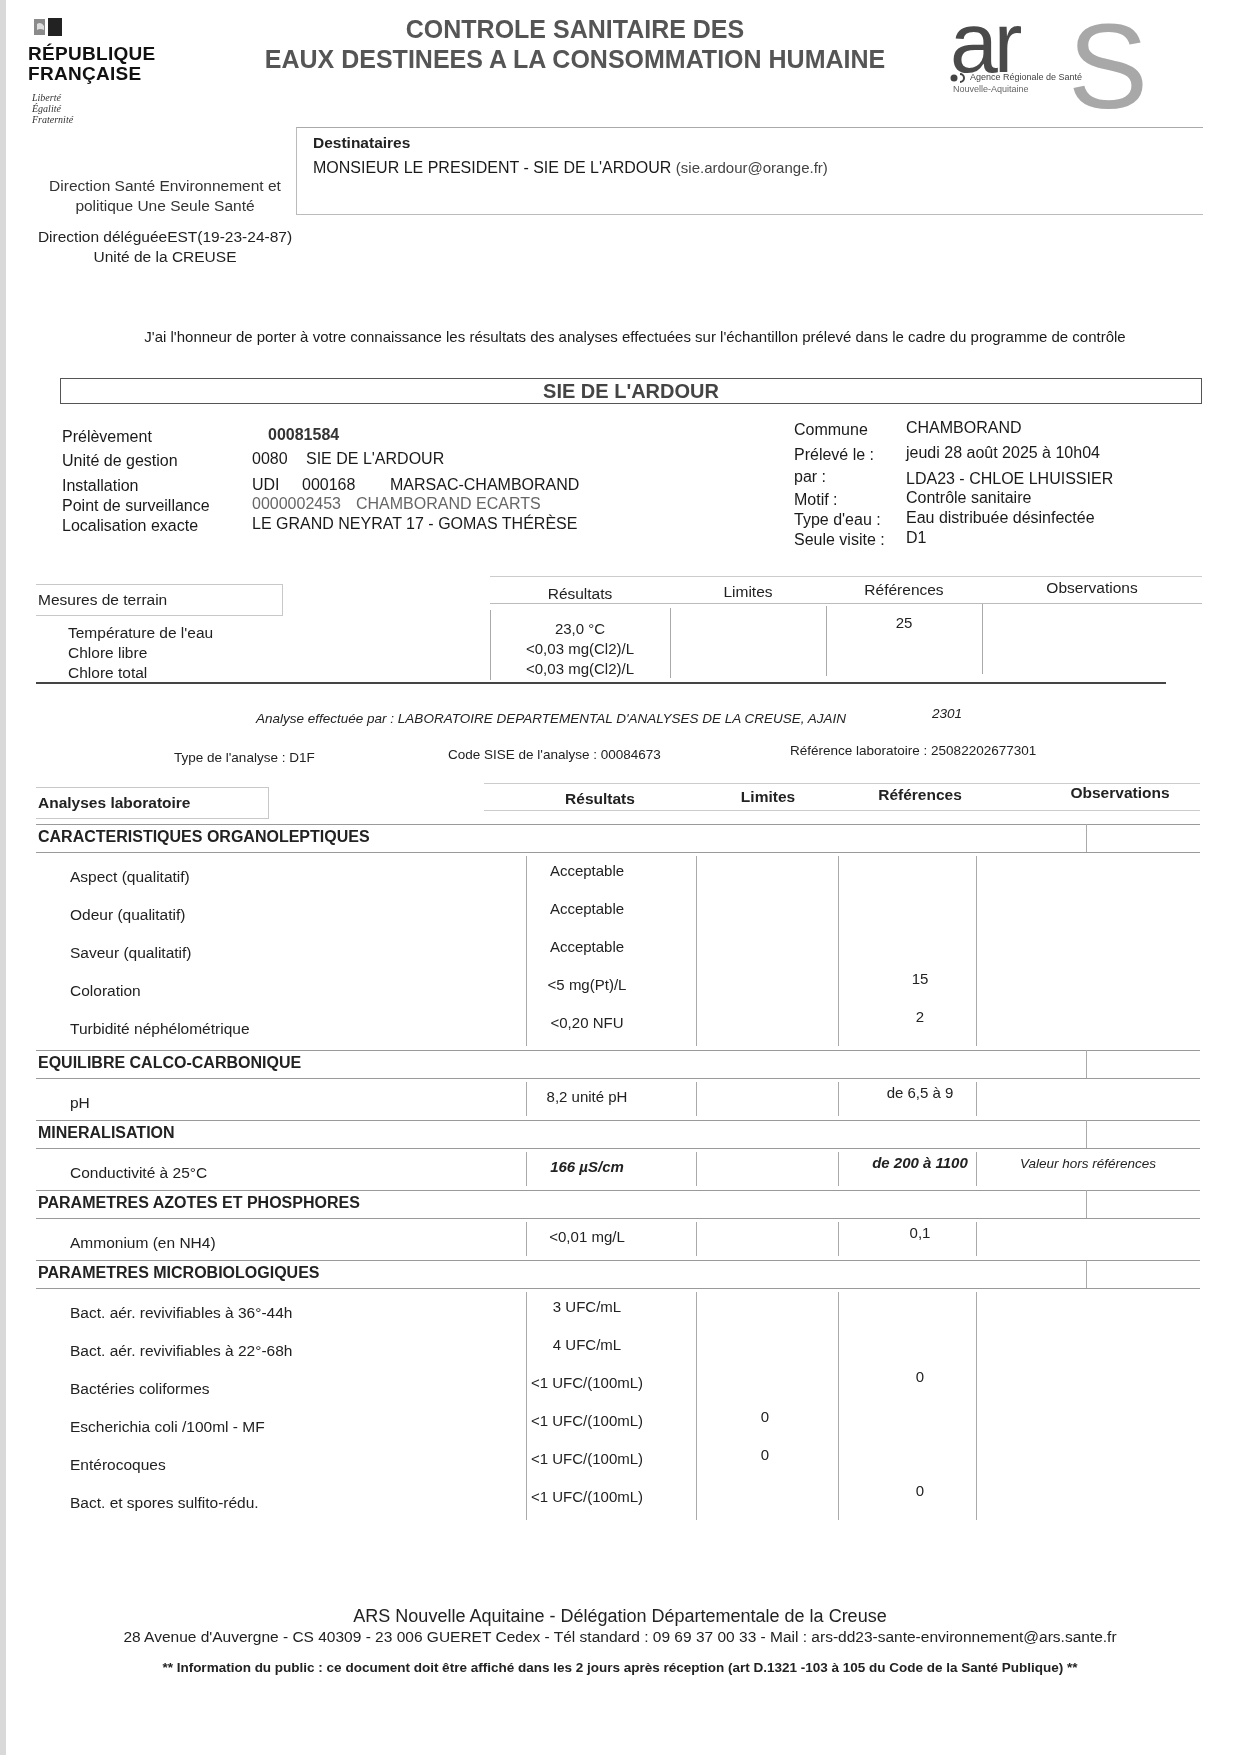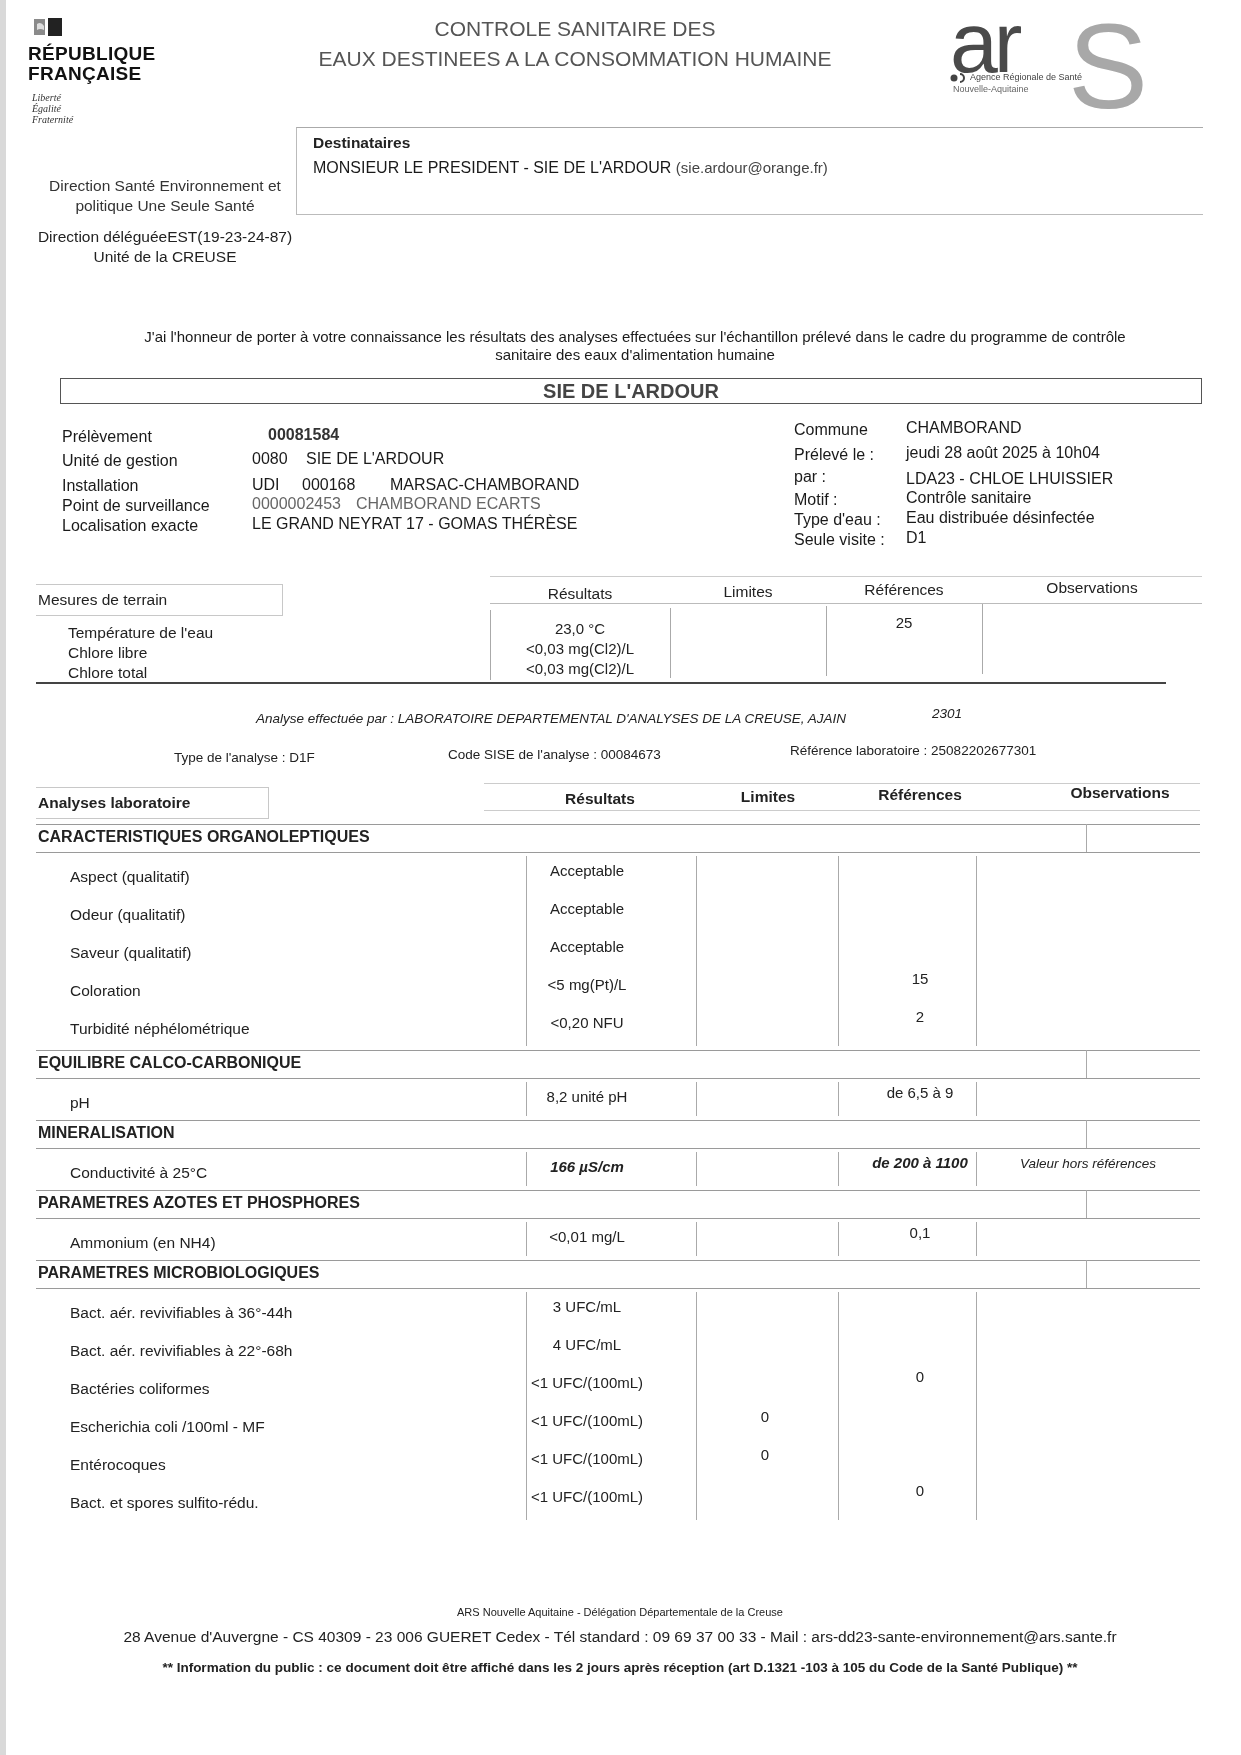--- a/index.html
+++ b/index.html
@@ -9,21 +9,21 @@
   .leftbar { left:0; top:0; width:6px; height:1755px; background:#d9d9d9; }
 
   
   .marianne { left:34px; top:18px; width:30px; height:18px; }
   .rf-title { left:28px; top:44px; font-size:19px; font-weight:bold; line-height:20px; color:#111; letter-spacing:0.3px; }
   .rf-motto { left:32px; top:92px; font-family:"Liberation Serif", serif; font-style:italic; font-size:10px; line-height:11px; color:#333; }
   .dir1 { left:30px; top:176px; width:270px; text-align:center; font-size:15.5px; line-height:20px; color:#333; }
   .dir2 { left:30px; top:227px; width:270px; text-align:center; font-size:15.5px; line-height:20px; color:#222; }
 
   
-  .doc-title { left:250px; top:14px; width:650px; text-align:center; font-size:21px; font-weight:normal; color:#555; line-height:30px; }
+  .doc-title { left:250px; top:14px; width:650px; text-align:center; font-size:25px; font-weight:bold; color:#555; line-height:30px; }
 
   
   .ars-logo { left:950px; top:10px; width:220px; height:100px; }
 
   
   .dest-box { left:296px; top:127px; width:906px; height:86px; border-top:1px solid #aaa; border-left:1px solid #bbb; border-bottom:1px solid #bbb; }
   .dest-box .lbl { position:absolute; left:16px; top:6px; font-size:15.5px; font-weight:bold; color:#222; }
   .dest-box .r1 { position:absolute; left:16px; top:31px; font-size:16px; color:#1a1a1a; }
   .dest-box .r2 { position:absolute; left:16px; top:63px; font-size:16px; color:#1a1a1a; }
   .email { color:#444; font-size:15px; }
@@ -42,21 +42,21 @@
   .col-head { font-size:15.5px; font-weight:bold; color:#222; text-align:center; }
   .hline { height:1px; background:#9a9a9a; }
   .hline-dark { height:2px; background:#444; }
   .vline { width:1px; background:#aaa; }
   .param { font-size:15.5px; color:#222; }
   .res { font-size:15px; color:#222; text-align:center; }
   .cat { font-size:16px; font-weight:bold; color:#222; }
   .small { font-size:13.5px; color:#222; }
   .it { font-style:italic; }
 
-  .footer1 { left:60px; top:1606px; width:1120px; text-align:center; font-size:11px; color:#222; }
+  .footer1 { left:60px; top:1606px; width:1120px; text-align:center; font-size:18px; color:#222; }
   .footer2 { left:60px; top:1628px; width:1120px; text-align:center; font-size:15.5px; color:#222; }
   .footer3 { left:60px; top:1660px; width:1120px; text-align:center; font-size:13.5px; font-weight:bold; color:#222; }
 </style>
 </head>
 <body>
 
 <div class="abs leftbar"></div>
 
 <svg class="abs marianne" viewBox="0 0 30 18">
   <rect x="0" y="1" width="11" height="16" fill="#8a8a8a"></rect>
@@ -100,21 +100,20 @@
 <div class="abs dest-box">
   <div class="lbl">Destinataires</div>
   <div class="r1">
     <span>MONSIEUR LE PRESIDENT - SIE DE L'ARDOUR</span>
     <span class="email">(sie.ardour@orange.fr)</span>
   </div>
 </div>
 
 <div class="abs intro">
   <div>J'ai l'honneur de porter à votre connaissance les résultats des analyses effectuées sur l'échantillon prélevé dans le cadre du programme de contrôle</div>
-  <div>sanitaire des eaux d'alimentation humaine</div>
 </div>
 <div class="abs syndicat">SIE DE L'ARDOUR</div>
 
 <div class="abs info" style="left:62px;top:428px;">Prélèvement</div>
 <div class="abs info b" style="left:252px;top:426px;color:#333;margin-left:16px;">00081584</div>
 <div class="abs info" style="left:62px;top:452px;">Unité de gestion</div>
 <div class="abs info" style="left:252px;top:450px;">0080</div>
 <div class="abs info" style="left:306px;top:450px;">SIE DE L'ARDOUR</div>
 <div class="abs info" style="left:62px;top:477px;">Installation</div>
 <div class="abs info" style="left:252px;top:476px;">UDI</div>

